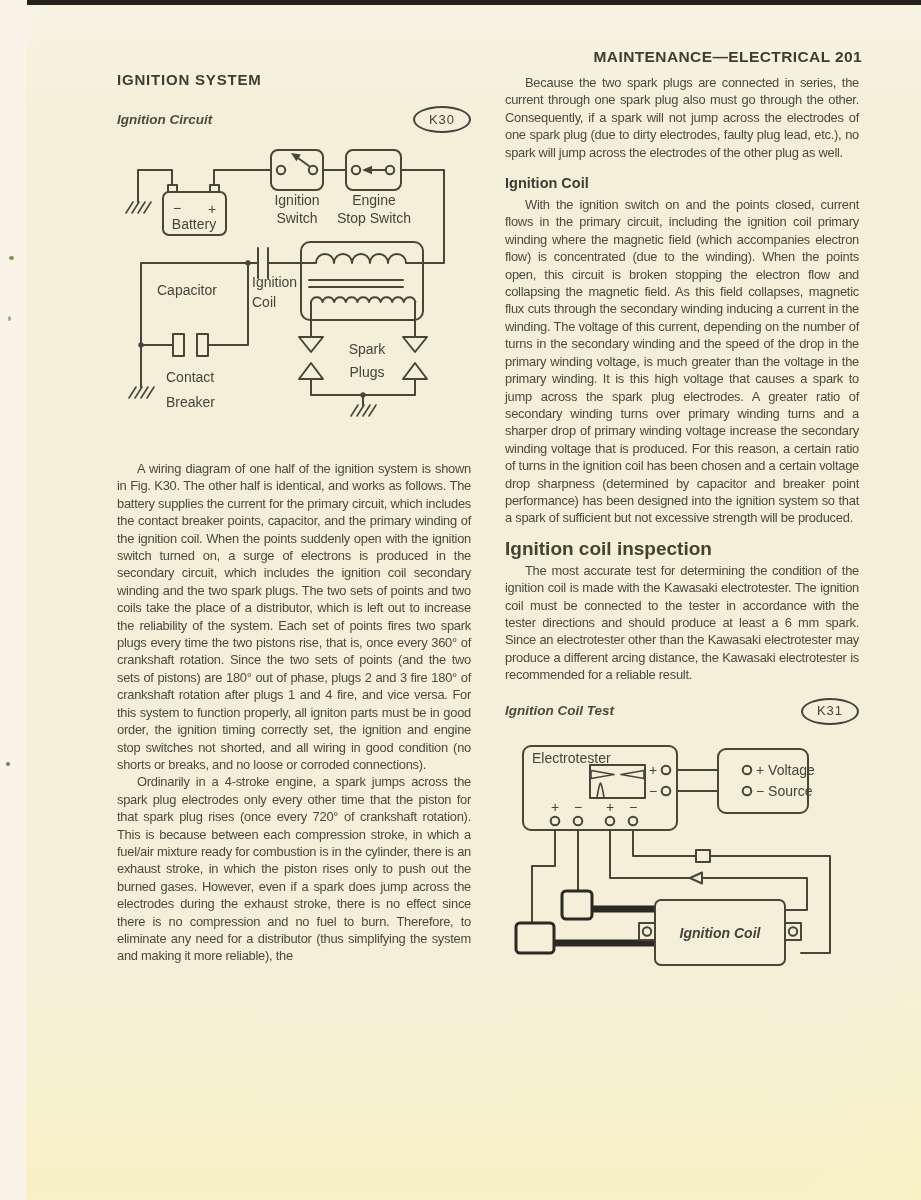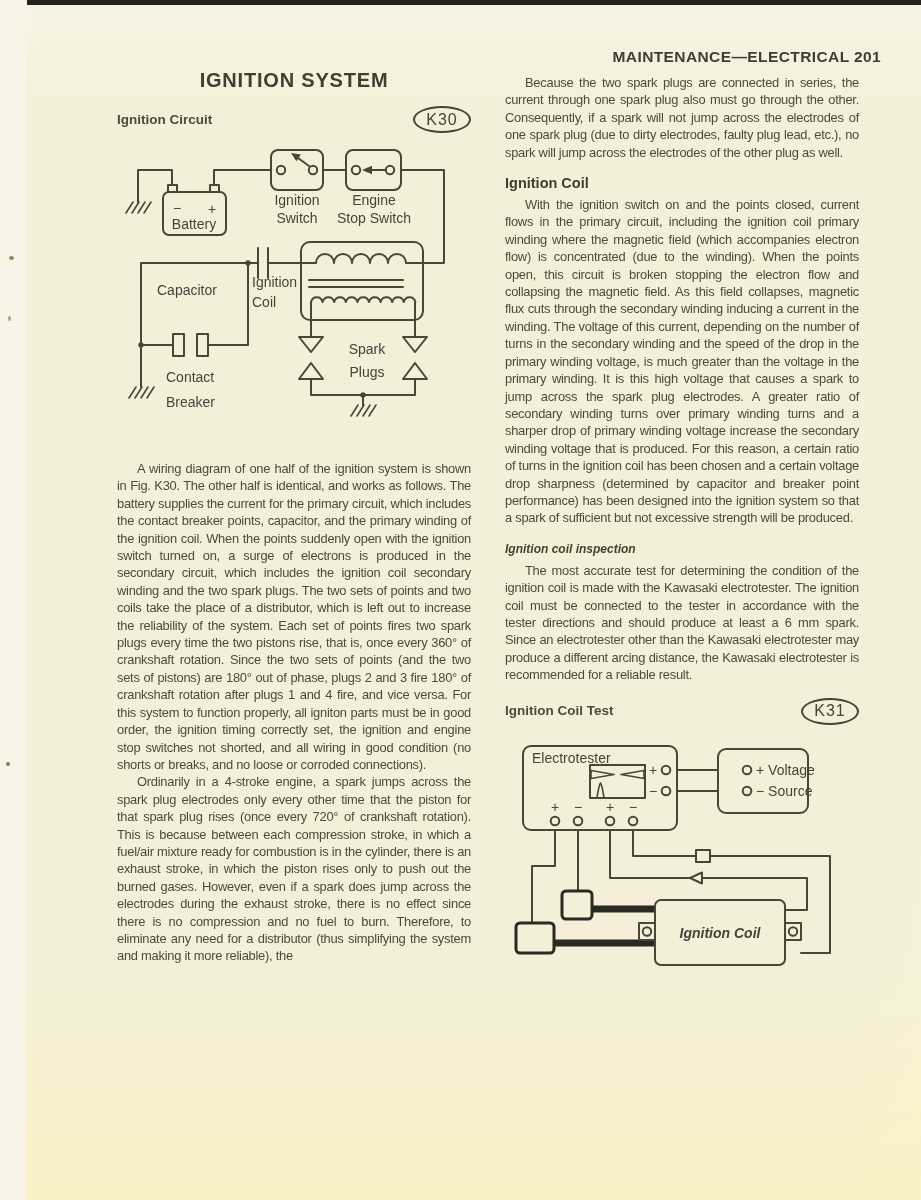--- a/index.html
+++ b/index.html
@@ -9,45 +9,45 @@
       linear-gradient(180deg, rgba(255,255,255,0.28) 0%, rgba(255,255,255,0) 10%, rgba(255,246,185,0.00) 80%, rgba(253,244,160,0.35) 100%),
       linear-gradient(100deg, #f9f2e3 0%, #f5efd9 4%, #f5efd9 90%, #f7f1d8 100%);
     font-family:"Liberation Sans", sans-serif;
     color:#4b4a3d;
   }
   .left-strip{position:absolute;left:0;top:0;width:26px;height:1200px;background:#faf3e7;}
   .top-band{position:absolute;left:27px;top:0;width:894px;height:5px;background:#23221c;}
   .speck{position:absolute;border-radius:50%;}
 
   .header-line{
-    position:absolute;top:48px;right:40px;
+    position:absolute;top:48px;right:59px;
     font-size:15.5px;font-weight:bold;letter-spacing:0.4px;color:#3e3d33;
   }
 
   .col{
     position:absolute;width:354px;
     font-size:12.9px;line-height:17.4px;letter-spacing:-0.25px;
     text-align:justify;
   }
   #left-col{left:117px;top:70px;}
   #right-col{left:505px;top:74px;}
 
   p{margin:0;}
   p.indent{text-indent:20px;}
 
-  h1.section{font-size:20px;font-weight:bold;letter-spacing:0.8px;margin:0 0 7px 0;color:#3f3e33;text-align:center;line-height:20px;}
+  h1.section{font-size:15px;font-weight:bold;letter-spacing:0.8px;margin:0 0 7px 0;color:#3f3e33;text-align:left;line-height:20px;}
   h2.sub{font-size:14.5px;font-weight:bold;margin:13px 0 4px 0;color:#3f3e33;text-align:left;line-height:18px;letter-spacing:0;}
-  h3.italic-sub{font-size:12px;font-style:italic;font-weight:600;margin:13px 0 4px 0;color:#44432f;text-align:left;line-height:18px;letter-spacing:0;}
+  h3.italic-sub{font-size:19px;font-weight:600;margin:13px 0 4px 0;color:#44432f;text-align:left;line-height:18px;letter-spacing:0;}
 
   .fig-row{display:flex;justify-content:space-between;align-items:center;margin-top:16px;}
-  .fig-label{font-weight:bold;font-size:13.5px;letter-spacing:0;}
+  .fig-label{font-weight:bold;font-size:13.5px;letter-spacing:0;font-style:italic;}
   .fig-badge{
     border:2px solid #45443a;border-radius:50%;
     width:54px;height:23px;display:flex;align-items:center;justify-content:center;
-    font-size:16px;letter-spacing:1px;color:#45443a;flex:0 0 auto;
+    font-size:13px;letter-spacing:1px;color:#45443a;flex:0 0 auto;
   }
   svg.diagram{display:block;}
   #k30-svg{margin:6px 0 0 -6px;}
   #k31-svg{margin:8px 0 0 -5px;}
   svg text{font-family:"Liberation Sans",sans-serif;fill:#45443a;font-size:14px;letter-spacing:0;}
   svg .shape{stroke:#474639;stroke-width:2;fill:none;stroke-linecap:round;stroke-linejoin:round;}
   svg .fillpaper{fill:#f5efd9;}
   svg .thin{stroke-width:1.6;}
   svg .thick-cable{stroke:#2b2a22;stroke-width:7;fill:none;}
   svg .cap{stroke:#2b2a22;stroke-width:3;fill:#f5efd9;stroke-linejoin:round;}

